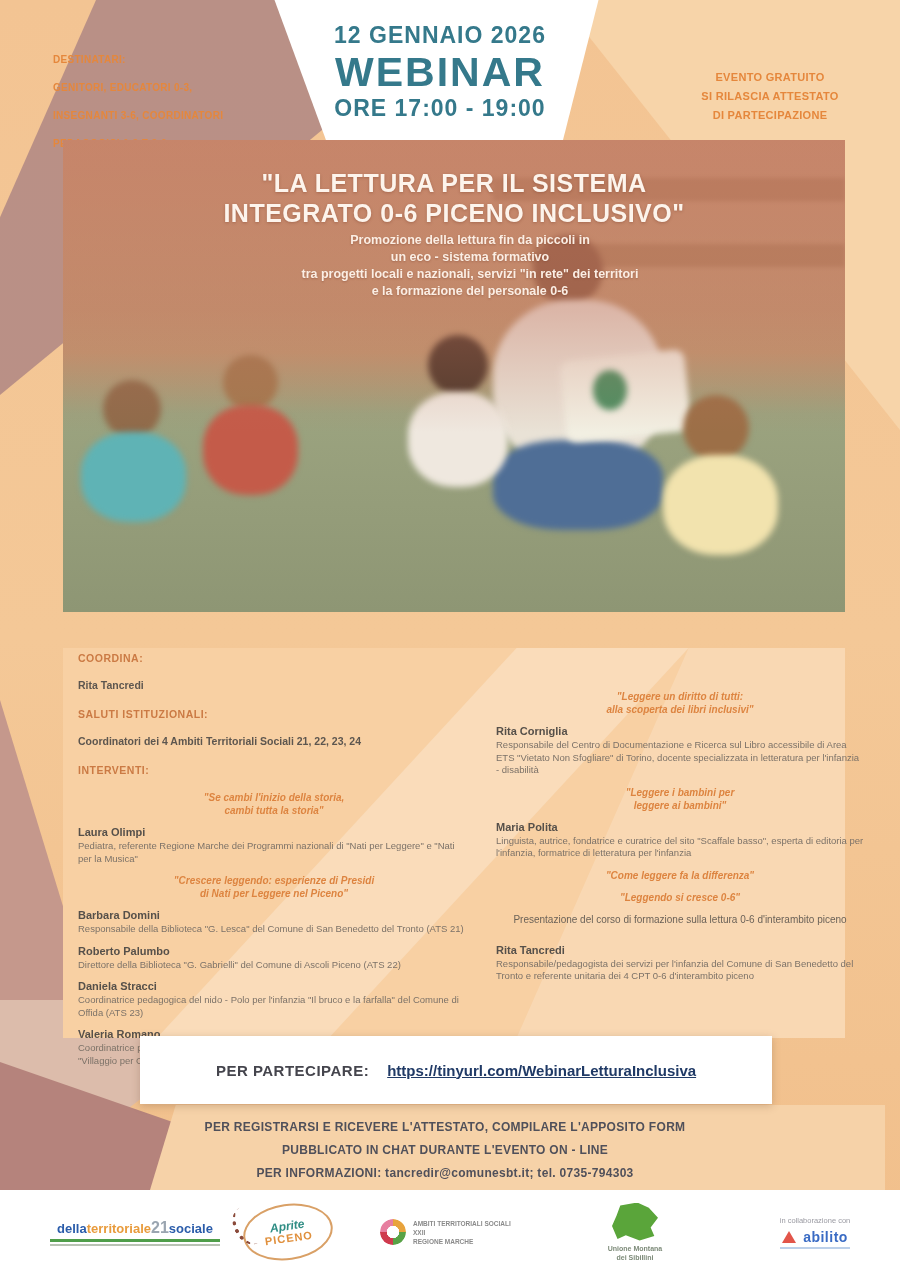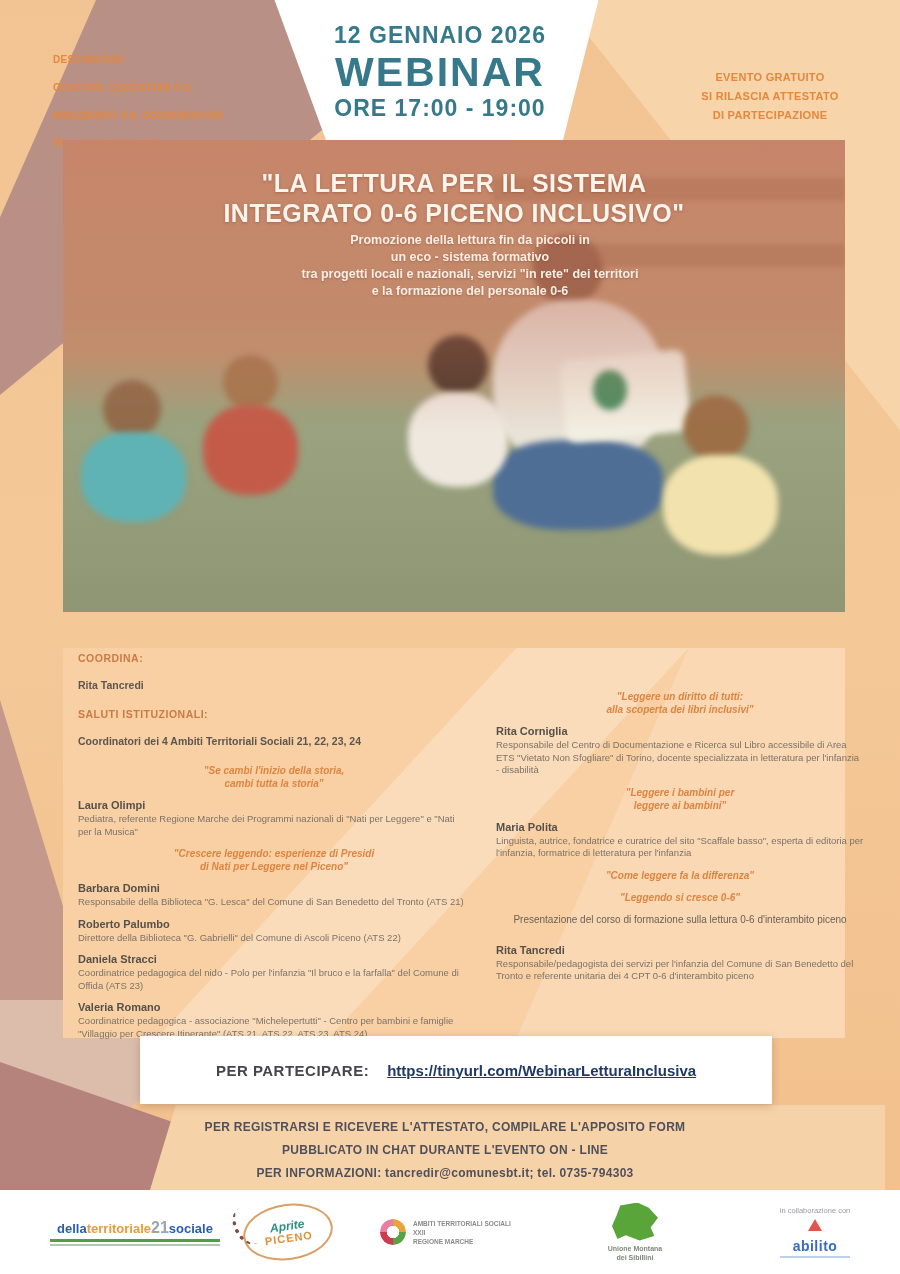--- a/index.html
+++ b/index.html
@@ -88,21 +88,21 @@
     background:conic-gradient(#e8a33c 0 25%,#58a246 25% 50%,#cf3a4e 50% 75%,#e77fa0 75% 100%);
     -webkit-mask:radial-gradient(circle,transparent 0 6px,#000 6.5px);
             mask:radial-gradient(circle,transparent 0 6px,#000 6.5px);}
   .lg3-txt{font-size:6.5px;color:#8a8a8a;font-weight:bold;line-height:9px;}
   .lg4{left:575px;width:120px;}
   .lg4-map{width:46px;height:38px;background:#5aa53a;
     clip-path:polygon(18% 8%,55% 0,80% 14%,100% 40%,84% 66%,92% 88%,60% 100%,30% 86%,12% 96%,0 62%,10% 34%);}
   .lg4-txt{font-size:7px;color:#7c8a78;font-weight:bold;text-align:center;line-height:9px;margin-top:3px;}
   .lg5{left:740px;width:150px;}
   .lg5-pre{font-size:7.5px;color:#9a9aa2;margin-bottom:4px;}
-  .lg5-row{display:flex;align-items:center;gap:7px;flex-direction:column;}
+  .lg5-row{display:flex;align-items:center;gap:7px;}
   .lg5-tri{width:0;height:0;border-left:7px solid transparent;border-right:7px solid transparent;
     border-bottom:12px solid #e2554a;position:relative;}
   .lg5-name{font-size:14px;font-weight:bold;color:#3a6bc4;letter-spacing:.5px;}
   .lg5-bar{width:70px;height:2px;background:#bcd0ea;margin-top:2px;}
 </style>
 </head>
 <body>
 
 <div class="poster">
 
@@ -155,20 +155,21 @@
   <div class="abs panel"></div>
   <div class="abs panel-light1"></div>
   <div class="abs panel-light2"></div>
   <div class="abs sh-reg"></div>
 
   <div class="abs col col-left">
     <div class="program-label">COORDINA:</div>
     <div class="program-strong">Rita Tancredi</div>
     <div class="program-label">SALUTI ISTITUZIONALI:</div>
     <div class="program-strong">Coordinatori dei 4 Ambiti Territoriali Sociali 21, 22, 23, 24</div>
+    <div class="program-label">INTERVENTI:</div>
     <div id="left-blocks">
         <div class="quote">"Se cambi l'inizio della storia,
 cambi tutta la storia"</div>
         <div class="speaker">
           <div class="sp-name">Laura Olimpi</div>
           <div class="sp-bio">Pediatra, referente Regione Marche dei Programmi nazionali di "Nati per Leggere" e "Nati per la Musica"</div>
         </div>
         <div class="quote">"Crescere leggendo: esperienze di Presidi
 di Nati per Leggere nel Piceno"</div>
         <div class="speaker">

